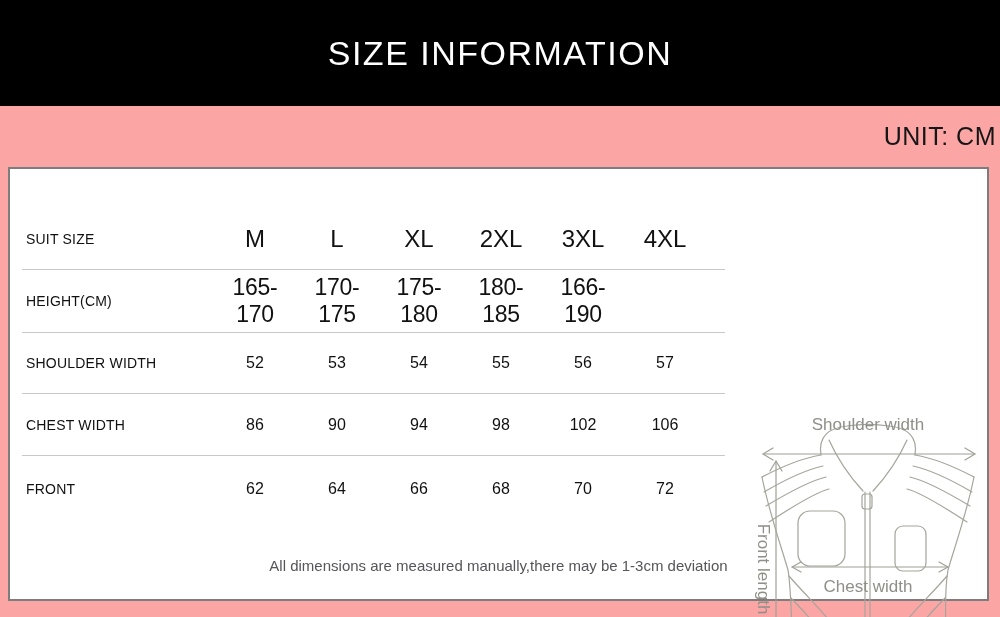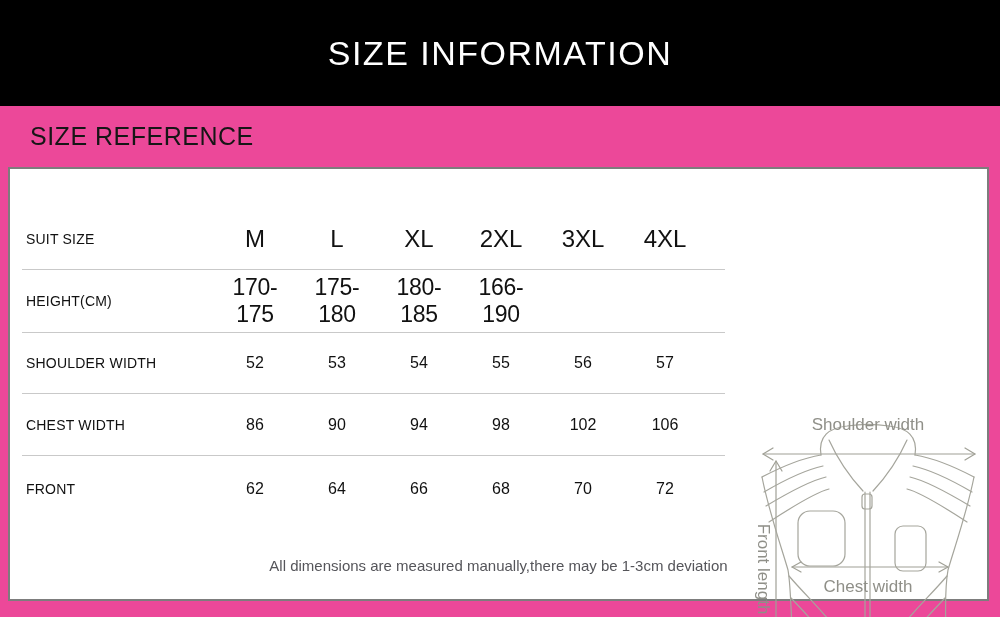--- a/index.html
+++ b/index.html
@@ -1,19 +1,19 @@
 <!DOCTYPE html>
 <html><head>
 <meta charset="utf-8">
 <style>
   * { margin:0; padding:0; box-sizing:border-box; }
   html,body { background:#ffffff; }
   body { font-family:"Liberation Sans", sans-serif; }
   .page {
-    position:relative; width:1000px; height:617px; background:#ec4899;
+    position:relative; width:1000px; height:617px; background:#fca5a5;
     overflow:hidden; margin:0 auto;
   }
   
   .banner {
     position:absolute; left:0; top:0; width:1000px; height:106px;
     background:#000000; display:flex; align-items:center; justify-content:center;
   }
   .banner-title {
     color:#ffffff; font-size:34px; letter-spacing:1.5px; font-weight:400;
   }
@@ -60,36 +60,37 @@
 </style>
 </head>
 <body>
 
 <div class="page">
 
   <div class="banner">
     <div class="banner-title">SIZE INFORMATION</div>
   </div>
 
-  <div class="subheader-left">SIZE REFERENCE</div>
+  <div class="subheader-right">UNIT: CM</div>
 
   <div class="box">
 
     <div class="trow r1">
       <div class="lbl">SUIT SIZE</div>
       <div class="hdr">M</div>
       <div class="hdr">L</div>
       <div class="hdr">XL</div>
       <div class="hdr">2XL</div>
       <div class="hdr">3XL</div>
       <div class="hdr">4XL</div>
     </div>
 
     <div class="trow r2">
       <div class="lbl">HEIGHT(CM)</div>
+      <div class="val">165-170</div>
       <div class="val">170-175</div>
       <div class="val">175-180</div>
       <div class="val">180-185</div>
       <div class="val">166-190</div>
       <div class="val"></div>
     </div>
 
     <div class="trow r3">
       <div class="lbl">SHOULDER WIDTH</div>
       <div class="val">52</div>

